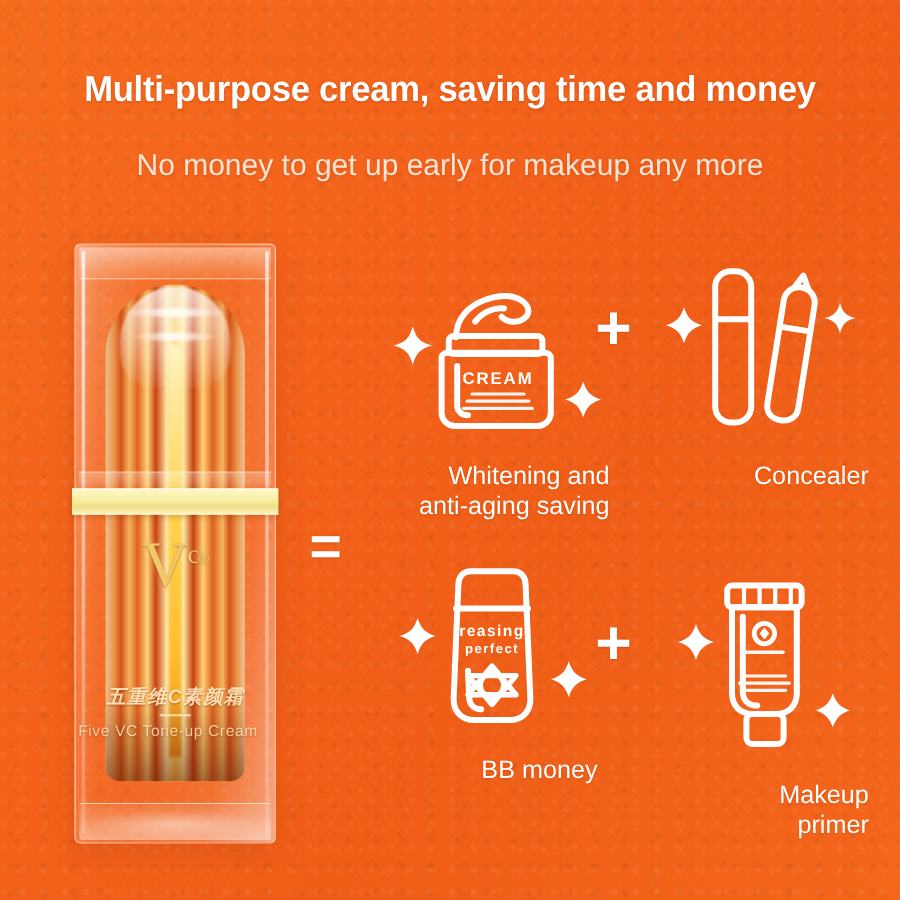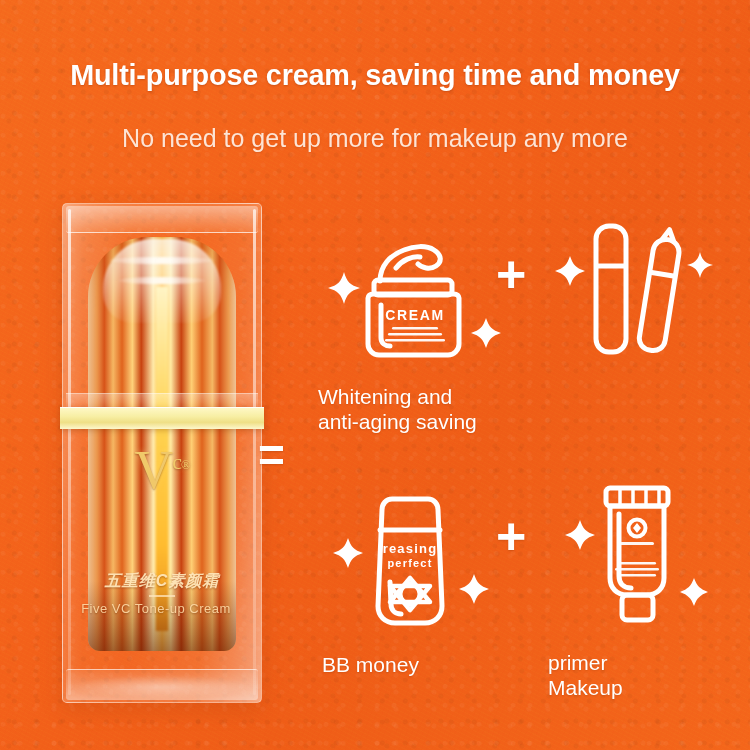--- a/index.html
+++ b/index.html
@@ -38,21 +38,21 @@
     white-space:nowrap;
   }
   .subhead{
     position:absolute;left:0;right:0;top:124px;text-align:center;
     color:#fde4d5;font-size:25px;font-weight:normal;
     white-space:nowrap;
     text-shadow:0 1px 2px rgba(120,35,0,.18);
   }
 
   
-  #package{position:absolute;left:62px;top:203px;width:200px;height:500px;}
+  #package{position:absolute;left:62px;top:203px;width:168px;height:500px;}
   .box-outer{
     position:absolute;inset:0;border-radius:5px;
     background:linear-gradient(100deg,
         rgba(255,255,255,.34) 0%, rgba(255,240,228,.20) 11%,
         rgba(255,215,180,.10) 26%, rgba(255,200,160,.07) 50%,
         rgba(255,225,195,.14) 76%, rgba(255,255,255,.32) 93%, rgba(255,255,255,.40) 100%);
     border:1px solid rgba(255,255,255,.50);
     box-shadow:inset 0 0 22px rgba(255,255,255,.22), 0 6px 22px rgba(140,45,0,.18);
   }
   .box-top-face{
@@ -149,40 +149,40 @@
 
   
   .op{
     position:absolute;color:#ffffff;font-weight:bold;line-height:1;
     text-shadow:0 1px 2px rgba(120,40,0,.25);
   }
   #equals{left:258px;top:432px;font-size:46px;letter-spacing:0;}
   #plus-top{left:496px;top:248px;font-size:52px;}
   #plus-bottom{left:496px;top:510px;font-size:52px;}
 
-  .cell{position:absolute;text-align:left;}
+  .cell{position:absolute;text-align:right;}
   .cell .art{position:relative;margin:0 auto;}
   .cell .cap{
     color:#ffffff;font-size:21px;line-height:25px;margin-top:20px;
     text-shadow:0 1px 2px rgba(120,40,0,.22);
   }
   #cell-cream{left:318px;top:226px;width:190px;}
   #cell-concealer{left:548px;top:212px;width:176px;}
-  #cell-bb{left:322px;top:486px;width:176px;}
+  #cell-bb{left:322px;top:463px;width:176px;}
   #cell-primer{left:548px;top:474px;width:176px;}
 
   svg{display:block;margin:0 auto;}
 </style>
 </head>
 <body>
 
 <div id="stage">
 
   <div class="headline">Multi-purpose cream, saving time and money</div>
-  <div class="subhead">No need to get up more for makeup any more</div>
+  <div class="subhead">No money to get up early for makeup any more</div>
 
   <div id="package">
     <div class="box-outer"></div>
     <div class="box-top-face"></div>
     <div class="box-edge-l"></div>
     <div class="box-edge-r"></div>
 
     <div class="tube">
       <div class="tube-dome-gloss"></div>
       <div class="tube-ring r1"></div>
@@ -252,20 +252,23 @@
         <rect x="48" y="14" width="30" height="126" rx="13"></rect>
         <line x1="49" y1="54" x2="77" y2="54"></line>
 
         <g transform="rotate(9 112 78)">
           <path d="M99 40 C99 33 104 27 112 27 C120 27 125 33 125 40 L125 127 C125 134 120 139 112 139 C104 139 99 134 99 127 Z"></path>
           <path d="M101 62 L123 62"></path>
           <path d="M106 28 L112 17 L118 28"></path>
         </g>
       </svg>
     </div>
+    <div class="cap">
+      <div>Concealer</div>
+    </div>
   </div>
 
   <div class="cell" id="cell-bb">
     <div class="art">
       <svg width="176" height="146" viewBox="0 0 176 146" fill="none" stroke="#ffffff" stroke-width="5" stroke-linecap="round" stroke-linejoin="round">
 
         <path d="M26 52 C29 61 32 64 41 67 C32 70 29 73 26 82 C23 73 20 70 11 67 C20 64 23 61 26 52 Z" fill="#ffffff" stroke="none"></path>
 
         <path d="M152 88 C155 97 158 100 167 103 C158 106 155 109 152 118 C149 109 146 106 137 103 C146 100 149 97 152 88 Z" fill="#ffffff" stroke="none"></path>
 
@@ -319,18 +322,18 @@
           <rect x="72" y="68" width="34" height="3" rx="1.5"></rect>
           <rect x="70" y="88" width="38" height="2.6" rx="1.3"></rect>
           <rect x="67" y="94" width="44" height="2.6" rx="1.3"></rect>
           <rect x="70" y="100" width="38" height="2.6" rx="1.3"></rect>
         </g>
 
         <rect x="74" y="121" width="31" height="25" rx="5"></rect>
       </svg>
     </div>
     <div class="cap">
+      <div>Makeup</div>
       <div>primer</div>
-      <div>Makeup</div>
     </div>
   </div>
 
 </div>
 
 </body></html>

